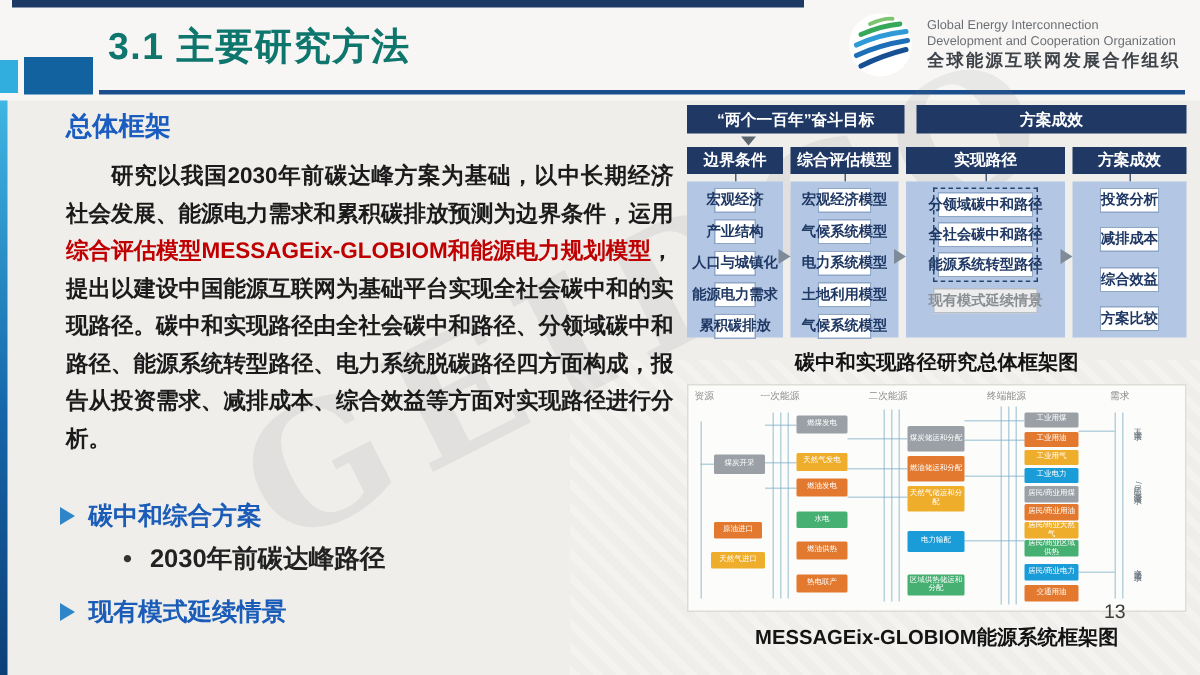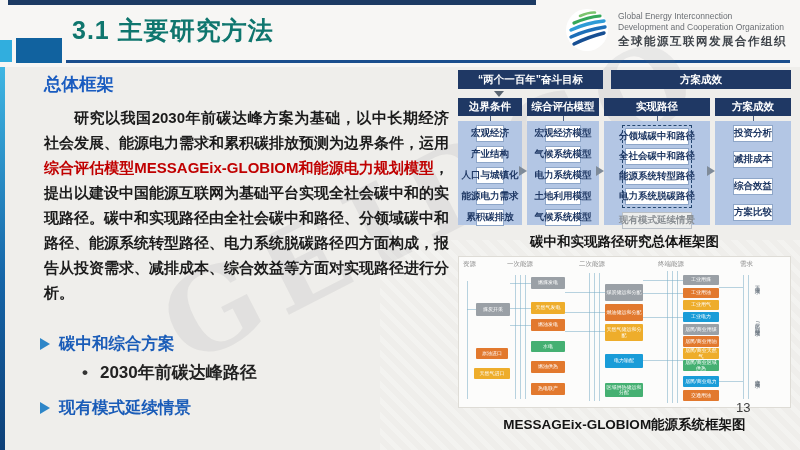--- a/index.html
+++ b/index.html
@@ -169,21 +169,20 @@
         </div>
 
         <div class="fw-col" style="width:106px">
           <div class="fw-head">实现路径</div>
           <div class="fw-conn"></div>
           <div class="fw-panel">
             <div class="fw-dashed">
               <div class="fw-item">分领域碳中和路径</div>
               <div class="fw-item">全社会碳中和路径</div>
               <div class="fw-item">能源系统转型路径</div>
-              <div class="fw-item">电力系统脱碳路径</div>
             </div>
             <div class="fw-item fw-item-gray">现有模式延续情景</div>
           </div>
         </div>
 
         <div class="fw-col" style="width:76px">
           <div class="fw-head">方案成效</div>
           <div class="fw-conn"></div>
           <div class="fw-panel spread">
             <div class="fw-item">投资分析</div>

